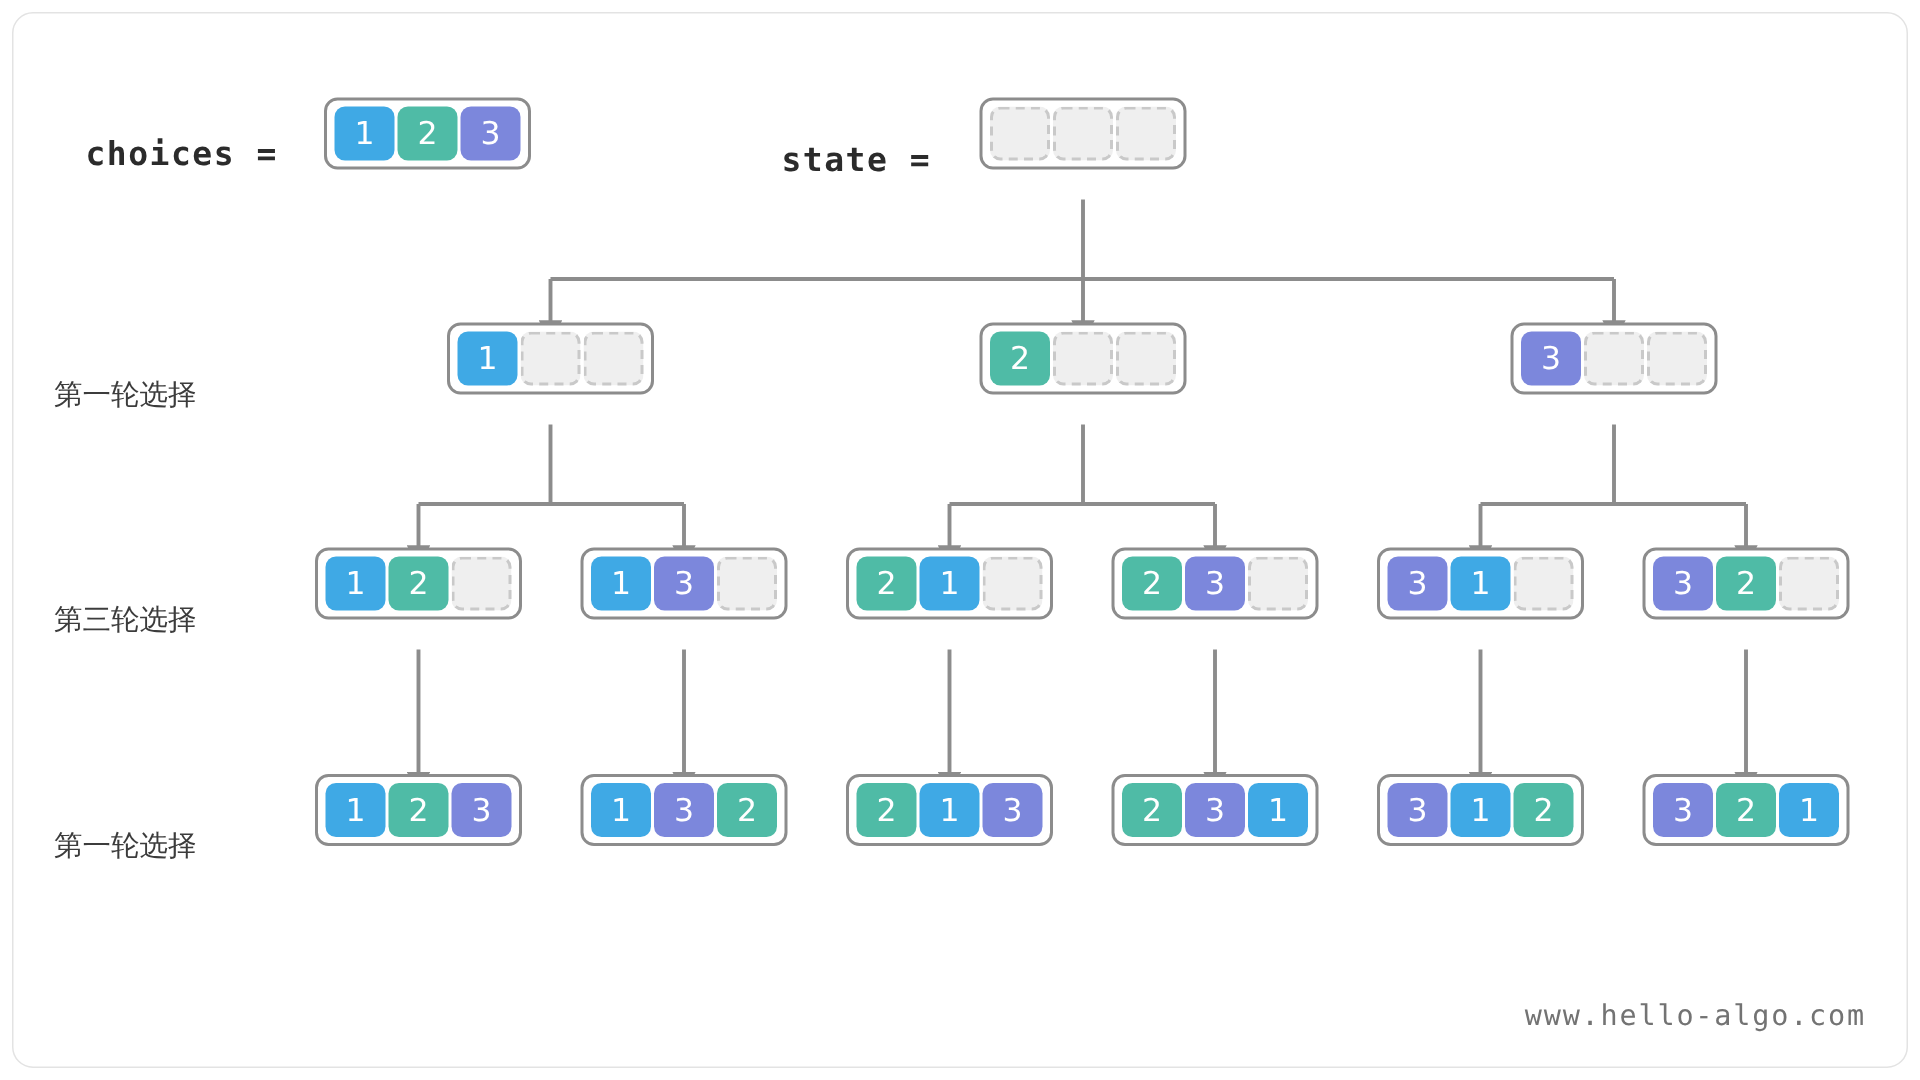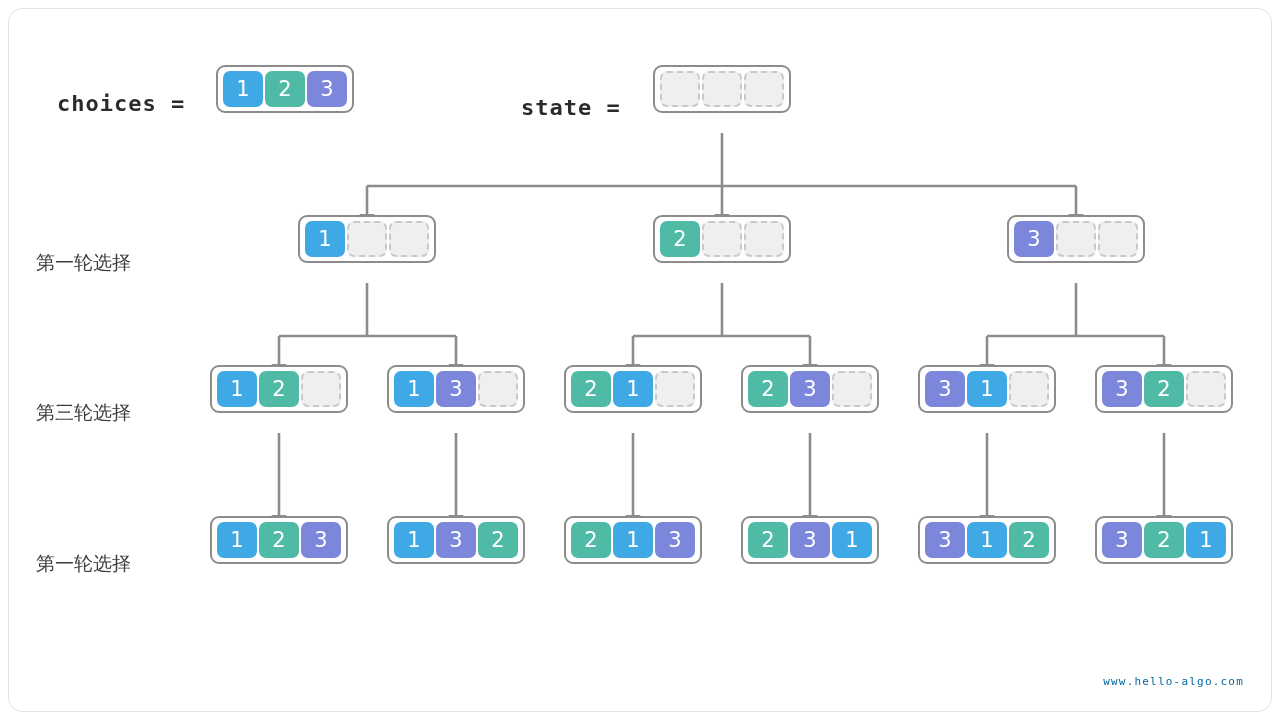--- a/index.html
+++ b/index.html
@@ -51,22 +51,22 @@
     font-family: "DejaVu Sans", sans-serif;
     font-size: 19px;
     color: #3c3c3c;
     white-space: nowrap;
   }
   .watermark {
     position: absolute;
     right: 36px;
     bottom: 32px;
     font-family: "DejaVu Sans Mono", monospace;
-    font-size: 11px;
-    color: #0369a1;
+    font-size: 19px;
+    color: #737373;
     letter-spacing: 1.2px;
     white-space: nowrap;
   }
   
   .node {
     position: absolute;
     display: inline-flex;
     align-items: center;
     padding: 4px;
     border: 2px solid #8c8c8c;

